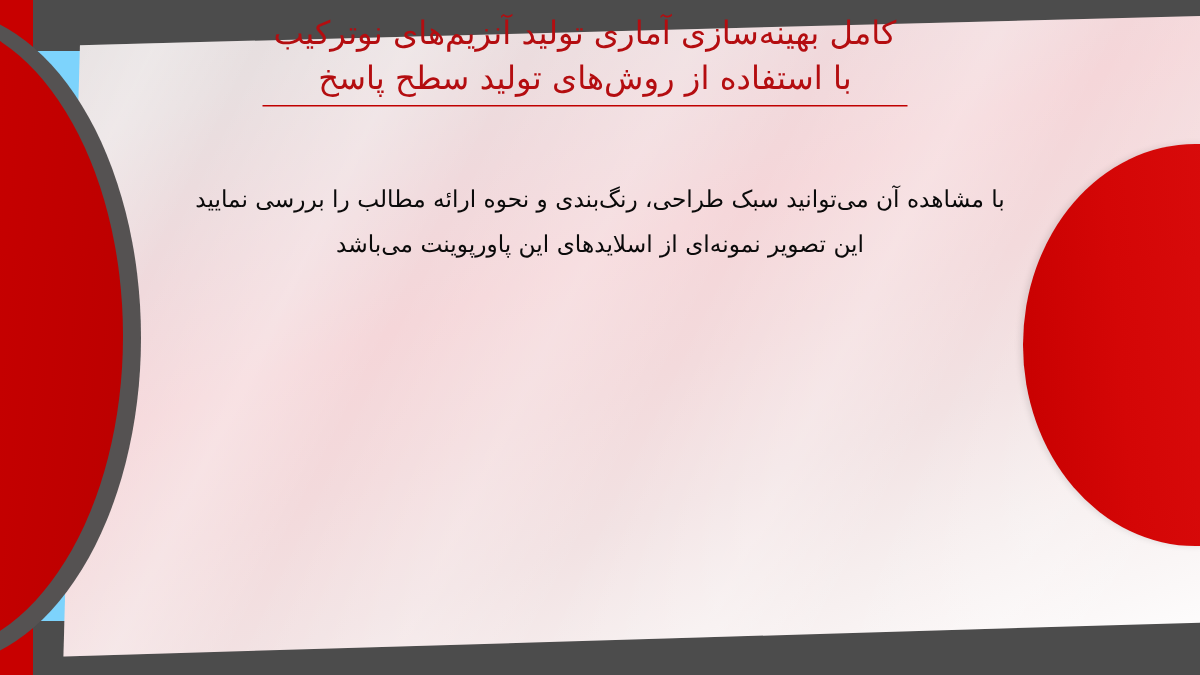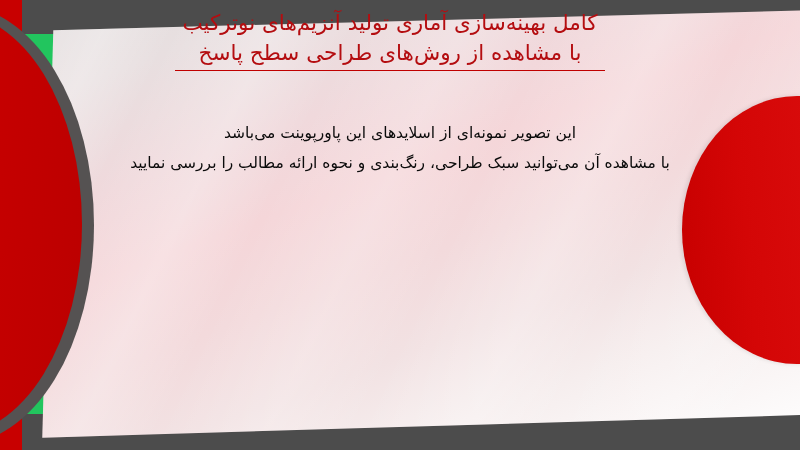--- a/index.html
+++ b/index.html
@@ -2,21 +2,21 @@
 <html lang="fa" dir="rtl"><head>
 <meta charset="utf-8">
 <style>
   html,body{margin:0;padding:0;background:#3f3f3f;}
   body{font-family:"DejaVu Sans","Liberation Sans",sans-serif;}
 
   #slide{
     position:relative;
     width:800px;height:450px;
     overflow:hidden;
-    background:#22c55e;
+    background:#7dd3fc;
   }
 
   
   .frame-top{
     position:absolute;left:0;top:0;width:800px;height:34px;
     background:#4c4c4c;z-index:2;
   }
   .frame-bottom{
     position:absolute;left:0;bottom:0;width:800px;height:36px;
     background:#4c4c4c;z-index:2;
@@ -152,23 +152,23 @@
 
   <div class="ellipse-right"></div>
 
   <div class="ellipse-left-outline"></div>
   <div class="ellipse-left"></div>
 
   <div class="content">
 
     <div class="title-block">
       <div class="title-line">کامل بهینه‌سازی آماری تولید آنزیم‌های نوترکیب</div>
-      <div class="title-line">با مشاهده از روش‌های طراحی سطح پاسخ</div>
+      <div class="title-line">با استفاده از روش‌های تولید سطح پاسخ</div>
       <div class="title-rule"></div>
     </div>
 
     <div class="body-block">
+      <div class="body-line">با مشاهده آن می‌توانید سبک طراحی، رنگ‌بندی و نحوه ارائه مطالب را بررسی نمایید</div>
       <div class="body-line">این تصویر نمونه‌ای از اسلایدهای این پاورپوینت می‌باشد</div>
-      <div class="body-line">با مشاهده آن می‌توانید سبک طراحی، رنگ‌بندی و نحوه ارائه مطالب را بررسی نمایید</div>
     </div>
 
   </div>
 </div>
 
 </body></html>

